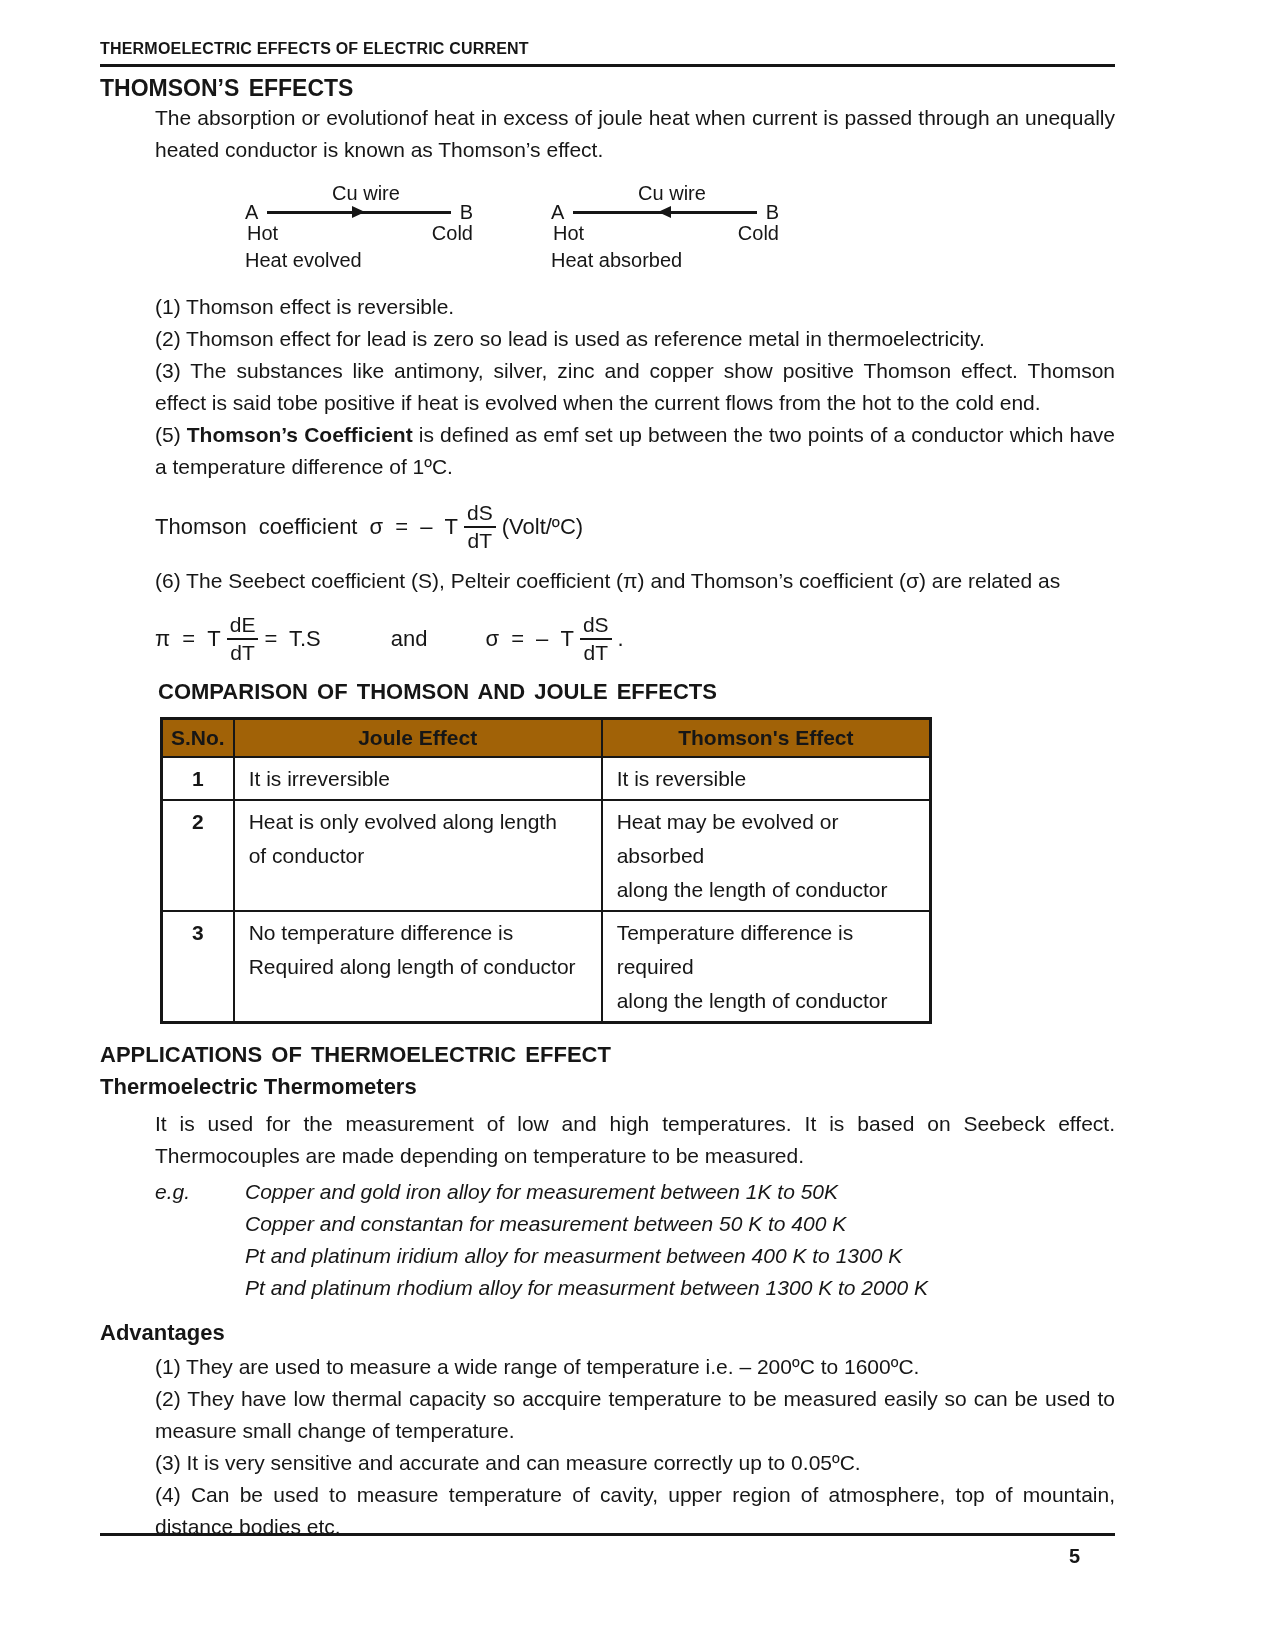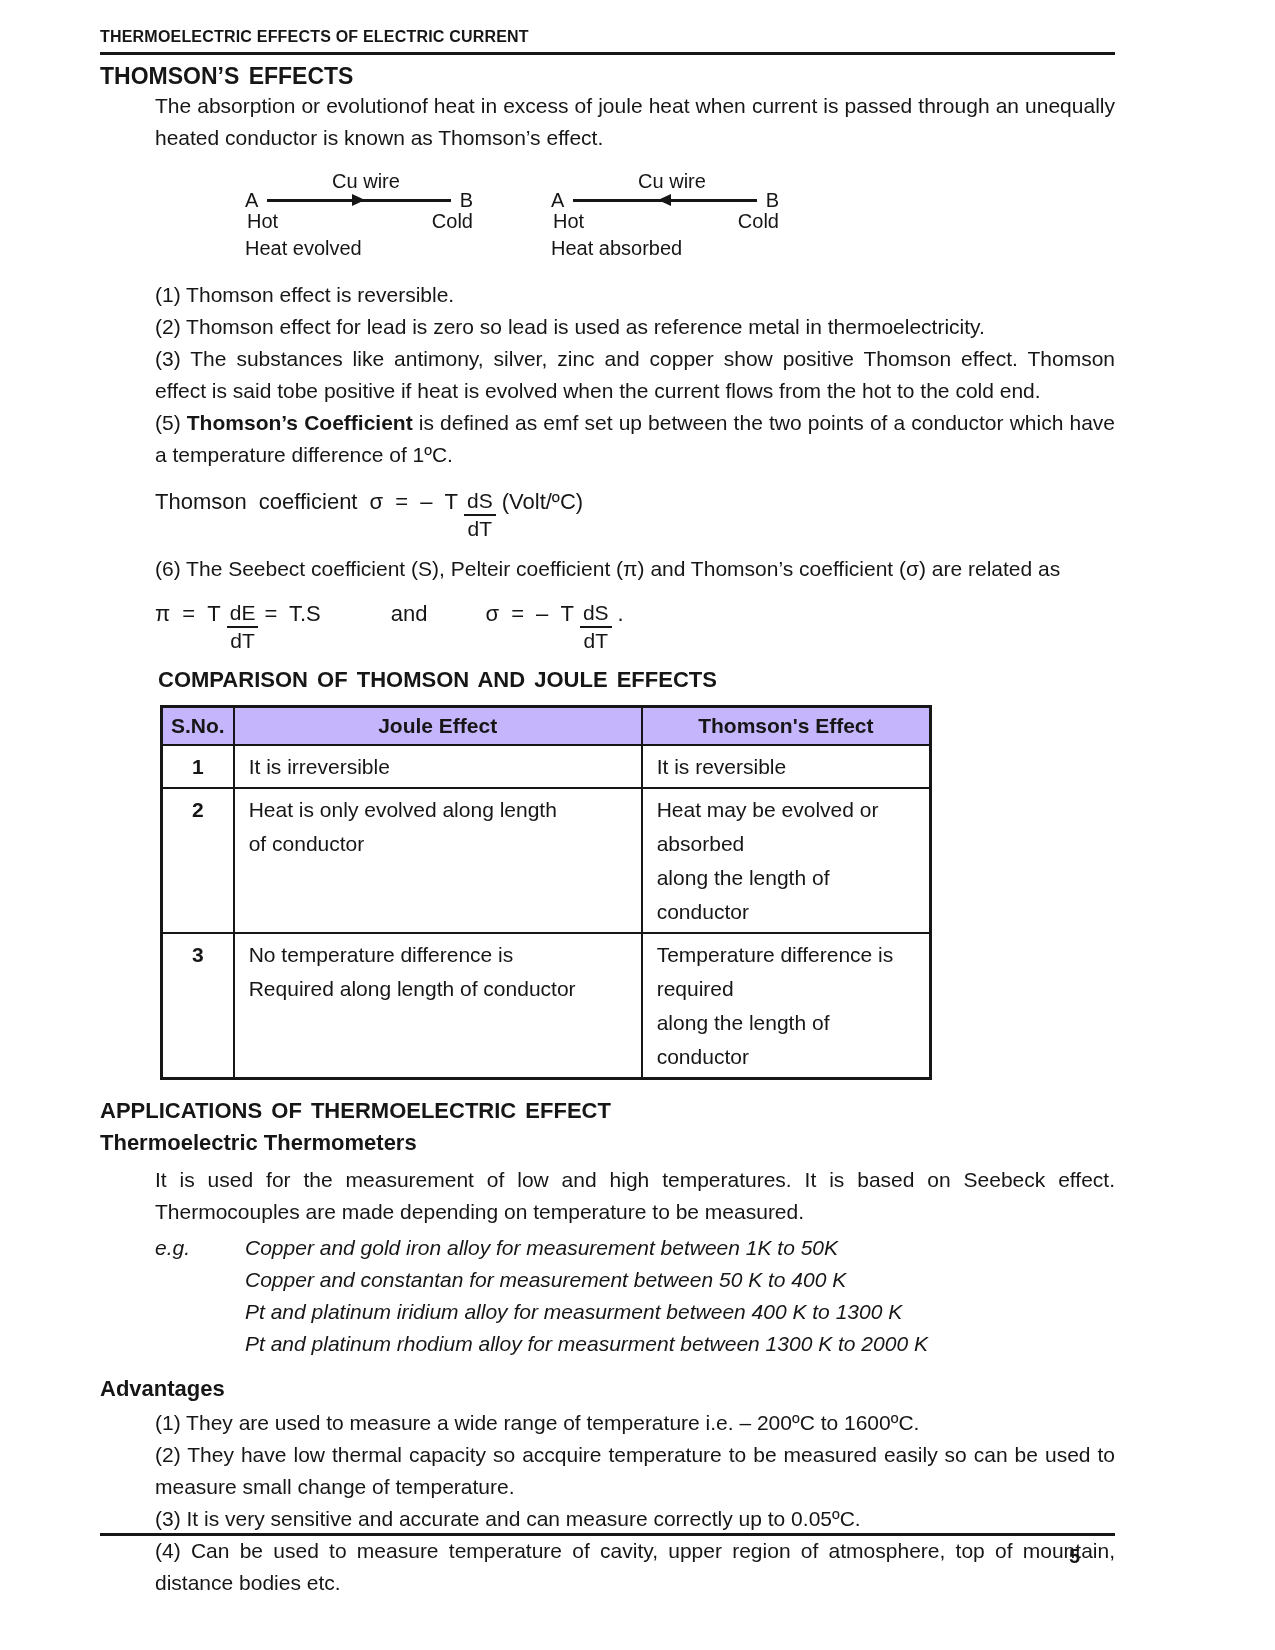--- a/index.html
+++ b/index.html
@@ -2,21 +2,21 @@
 <html><head>
 <meta charset="utf-8">
 <style>
   * { margin:0; padding:0; box-sizing:border-box; }
   html,body { background:#ffffff; }
   body {
     width:1275px; height:1650px; position:relative;
     font-family:"Liberation Sans","DejaVu Sans",sans-serif;
     color:#161616; overflow:hidden;
   }
-  .page { padding:28px 160px 0 100px; }
+  .page { padding:40px 160px 0 100px; }
 
   
   .running-head { font-size:16px; font-weight:bold; letter-spacing:0.2px; }
   .head-rule { border-top:3px solid #161616; margin-top:6px; }
 
   .h1 { font-size:23px; font-weight:bold; margin-top:8px; word-spacing:3px; }
 
   .body-text { font-size:21px; line-height:32px; text-align:justify; }
   .indent { margin-left:55px; }
 
@@ -31,39 +31,39 @@
                border-top:6px solid transparent; border-bottom:6px solid transparent; }
   .arrow-right .arrowhead { left:46%; border-left:13px solid #161616; }
   .arrow-left  .arrowhead { left:46%; border-right:13px solid #161616; }
   .ends-row { display:flex; justify-content:space-between; line-height:26px; padding-left:2px; }
   .diagram-caption { text-align:left; line-height:28px; }
 
   .points { margin:17px 0 0 55px; }
   .points p { margin:0; }
 
   
-  .formula { margin-left:55px; font-size:22px; word-spacing:6px; display:flex; align-items:flex-start; }
+  .formula { margin-left:55px; font-size:22px; word-spacing:6px; display:flex; align-items:center; }
   .formula.f1 { margin-top:18px; }
   .formula.f2 { margin-top:16px; }
   .frac { display:inline-block; text-align:center; font-size:21px; line-height:24px; margin:0 6px; word-spacing:0; }
   .frac .num { display:block; border-bottom:2px solid #161616; padding:0 3px 1px; }
   .frac .den { display:block; padding-top:1px; }
   .and-word { margin:0 58px 0 70px; }
 
   .section-title { font-size:22px; font-weight:bold; word-spacing:3px; }
   .comp-title { margin:14px 0 0 58px; }
 
   
   .comp-table { border-collapse:collapse; margin:12px 0 0 60px; width:772px; font-size:21px; }
   .comp-table th, .comp-table td { border:2px solid #161616; vertical-align:top; }
   .comp-table { border:3px solid #161616; }
-  .comp-table th { background:#c4b5fd; font-weight:bold; text-align:center; padding:5px 8px; line-height:26px; }
+  .comp-table th { background:#a16207; font-weight:bold; text-align:center; padding:5px 8px; line-height:26px; }
   .comp-table td { padding:4px 14px 3px; line-height:34px; }
   .col-no { width:72px; text-align:center; font-weight:bold; }
-  .col-joule { width:408px; }
+  .col-joule { width:368px; }
   .cell-line { line-height:34px; }
 
   .apps-title { margin-top:18px; }
   .sub-title { margin-top:6px; font-size:22px; font-weight:bold; }
   .app-body { margin-top:8px; }
 
   .eg-row { display:flex; margin:4px 0 16px 55px;font-style:italic; }
   .eg-label { width:90px; font-size:21px; line-height:32px; }
   .eg-items { font-size:21px; line-height:32px; }
 

